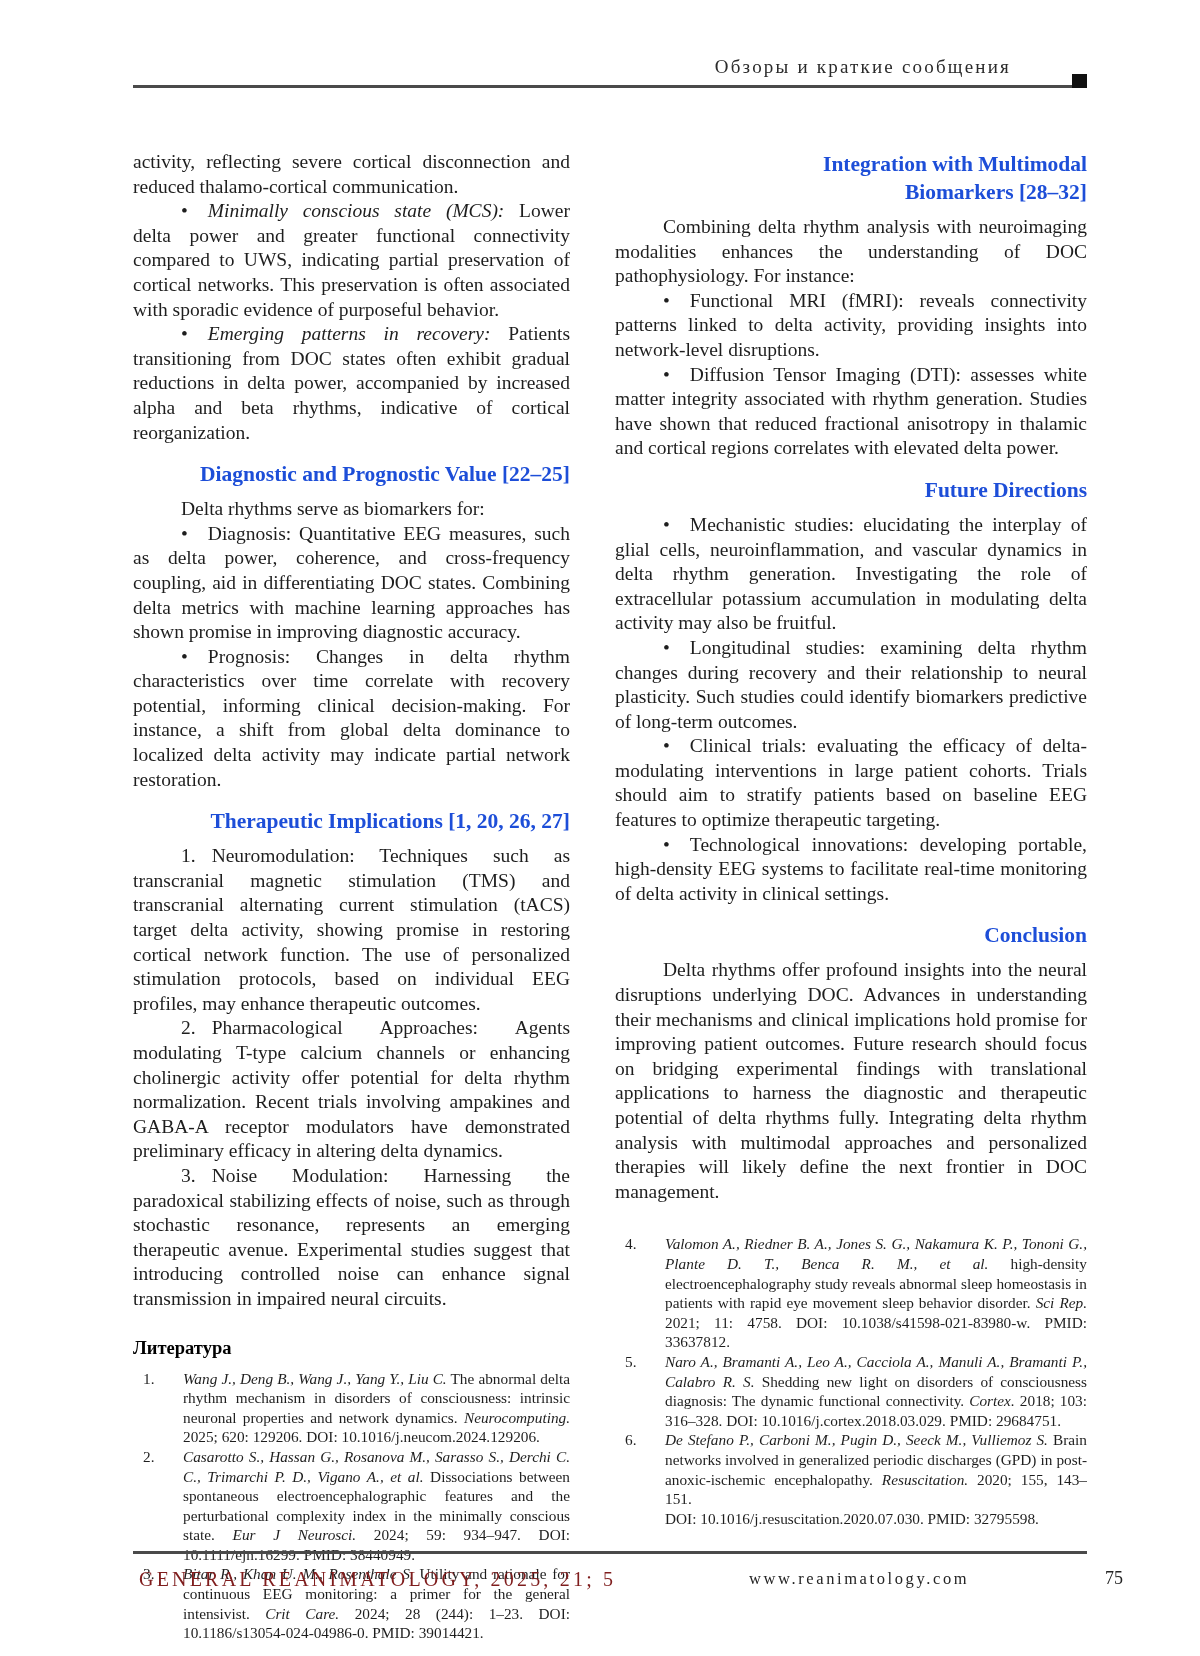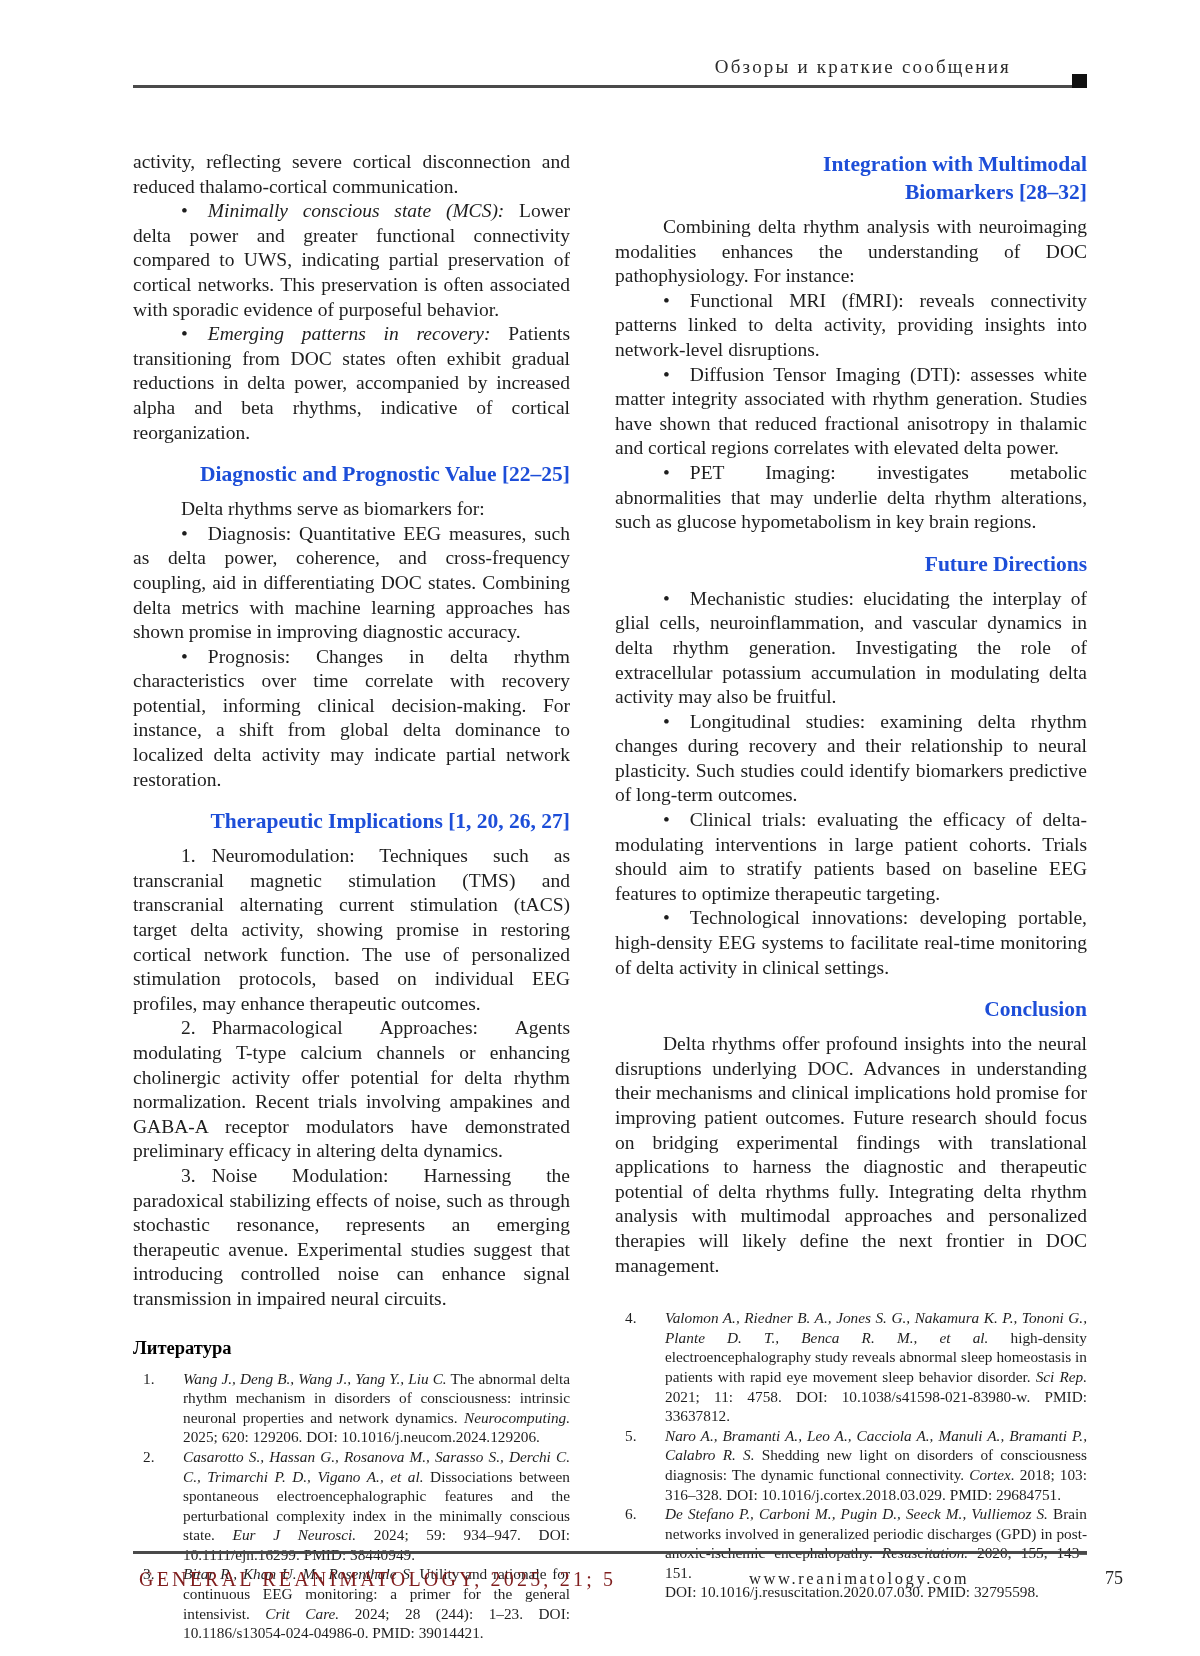--- a/index.html
+++ b/index.html
@@ -122,21 +122,20 @@
           <span class="hline">Integration with Multimodal</span>
           <span class="hline">Biomarkers [28–32]</span>
         </h2>
 
       <p class="body-p indent">Combining delta rhythm analysis with neuroimaging modalities enhances the understanding of DOC pathophysiology. For instance:</p>
 
       <p class="body-p indent"><span class="mk">•</span><span>Functional MRI (fMRI): reveals connectivity patterns linked to delta activity, providing insights into network-level disruptions.</span></p>
 
       <p class="body-p indent"><span class="mk">•</span><span>Diffusion Tensor Imaging (DTI): assesses white matter integrity associated with rhythm generation. Studies have shown that reduced fractional anisotropy in thalamic and cortical regions correlates with elevated delta power.</span></p>
 
-      <p class="body-p indent"><span class="mk">•</span><span>PET Imaging: investigates metabolic abnormalities that may underlie delta rhythm alterations, such as glucose hypometabolism in key brain regions.</span></p>
 
       <h2 class="section">Future Directions</h2>
 
 
       <p class="body-p indent"><span class="mk">•</span><span>Mechanistic studies: elucidating the interplay of glial cells, neuroinflammation, and vascular dynamics in delta rhythm generation. Investigating the role of extracellular potassium accumulation in modulating delta activity may also be fruitful.</span></p>
 
       <p class="body-p indent"><span class="mk">•</span><span>Longitudinal studies: examining delta rhythm changes during recovery and their relationship to neural plasticity. Such studies could identify biomarkers predictive of long-term outcomes.</span></p>
 
       <p class="body-p indent"><span class="mk">•</span><span>Clinical trials: evaluating the efficacy of delta-modulating interventions in large patient cohorts. Trials should aim to stratify patients based on baseline EEG features to optimize therapeutic targeting.</span></p>
 

